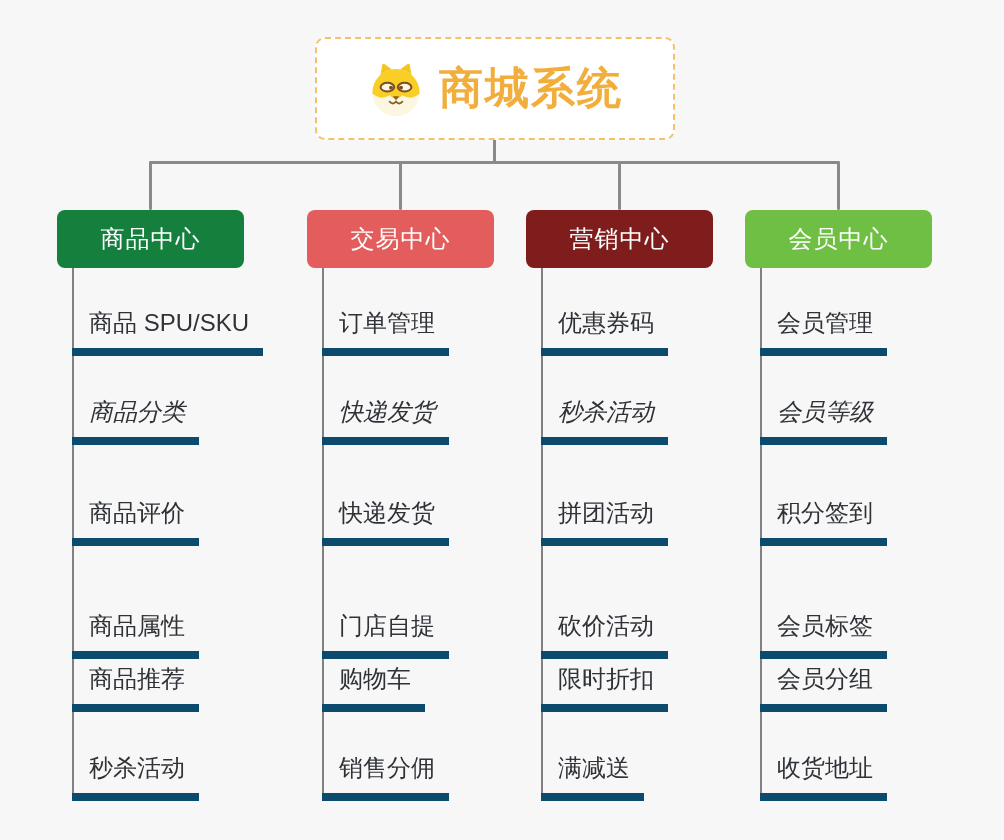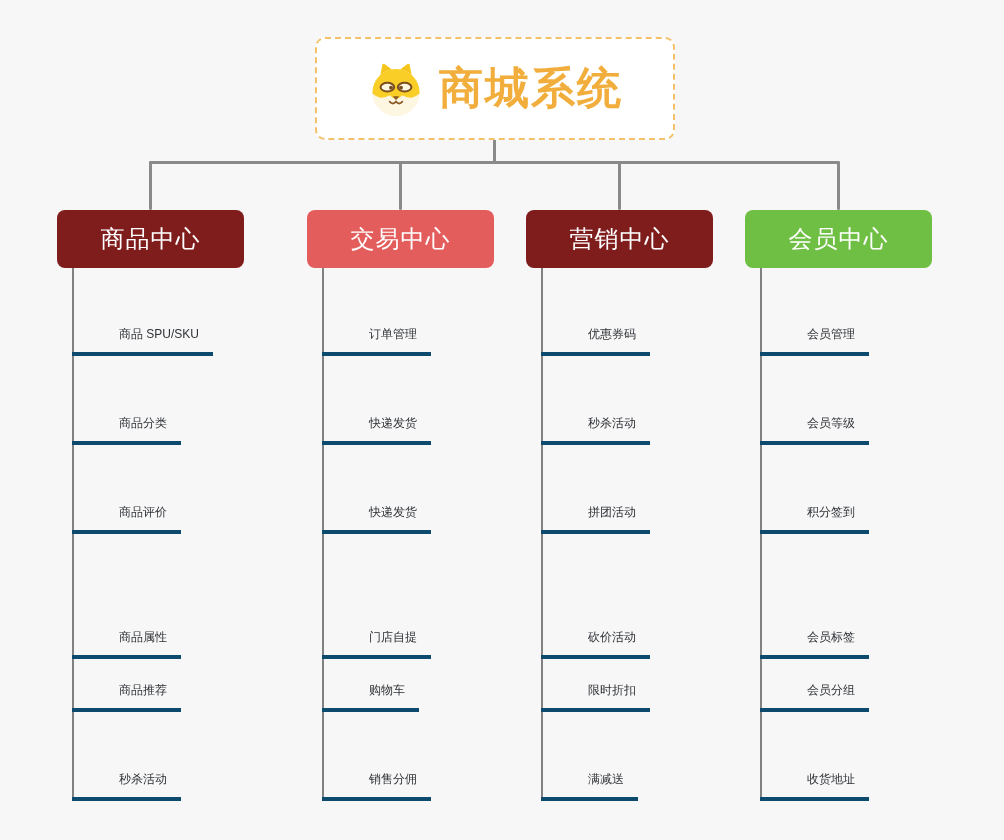--- a/index.html
+++ b/index.html
@@ -76,30 +76,30 @@
 
   .vline {
     position:absolute; left:15px; top:58px;
     width:2px; height:533px;
     background:#818181;
   }
 
   .item {
     position:absolute; left:15px;
     transform:translateY(-100%);
-    border-bottom:4px solid #0c4a6e;
-    padding:0 14px 9px 47px;
-    font-size:12px;
+    border-bottom:8px solid #0c4a6e;
+    padding:0 14px 9px 17px;
+    font-size:24px;
     color:#2f3237;
     white-space:nowrap;
     cursor:pointer;
   }
   .item.i0 { top:146px; }
-  .item.i1 { top:235px; }
-  .item.i2 { top:324px; }
+  .item.i1 { top:235px;font-style:italic; }
+  .item.i2 { top:336px; }
   .item.i3 { top:413px;margin-top:36px; }
   .item.i4 { top:502px; }
   .item.i5 { top:591px; }
 </style>
 </head>
 <body>
 
 <div class="canvas">
 
   <div class="root-node">
@@ -119,21 +119,21 @@
   </div>
 
   <div class="stem"></div>
   <div class="hbar"></div>
   <div class="drop d0"></div>
   <div class="drop d1"></div>
   <div class="drop d2"></div>
   <div class="drop d3"></div>
 
   <div class="col c0">
-    <div class="branch-header" style="background-color: #7f1d1d;">商品中心</div>
+    <div class="branch-header" style="background-color: #15803d;">商品中心</div>
     <div class="vline"></div>
     <div class="item i0">商品 SPU/SKU</div>
     <div class="item i1">商品分类</div>
     <div class="item i2">商品评价</div>
     <div class="item i3">商品属性</div>
     <div class="item i4">商品推荐</div>
     <div class="item i5">秒杀活动</div>
   </div>
 
   <div class="col c1">

